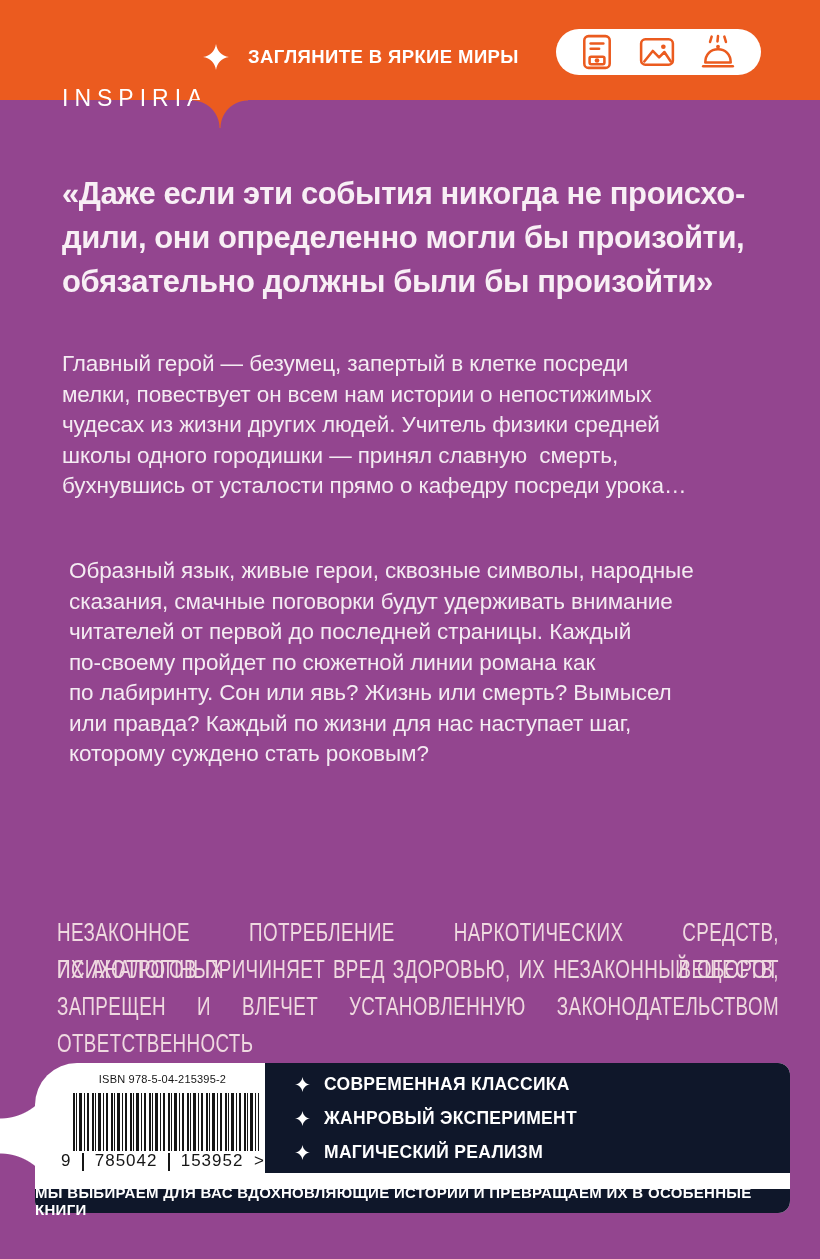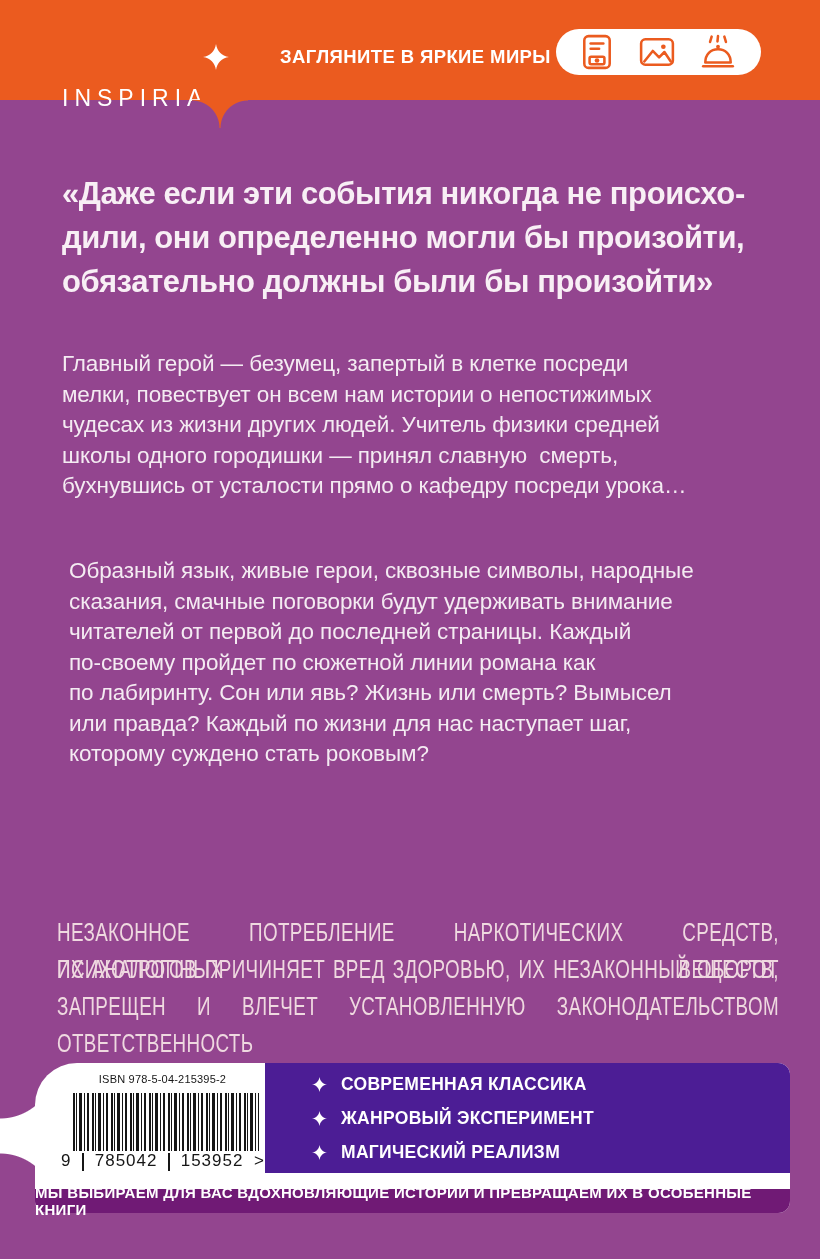--- a/index.html
+++ b/index.html
@@ -18,21 +18,21 @@
   }
   .logo{
     position:absolute;left:62px;top:40px;
     color:#FFFFFF;font-size:23px;font-weight:400;letter-spacing:6px;line-height:28px;margin-top:44px;
   }
   .header-star{
     position:absolute;left:203px;top:44px;width:26px;height:26px;fill:#FFFFFF;
   }
   .tagline{
     position:absolute;left:248px;top:46px;
-    color:#FFFFFF;font-size:18.5px;font-weight:700;letter-spacing:.4px;margin-left:32px;
+    color:#FFFFFF;font-size:18.5px;font-weight:700;letter-spacing:.4px;
   }
   .icon-pill{
     position:absolute;left:556px;top:29px;width:205px;height:46px;
     background:#FFFFFF;border-radius:23px;
     display:flex;align-items:center;justify-content:space-evenly;
   }
   .icon-pill svg{display:block;}
 
   
   .top-notch{
@@ -99,31 +99,31 @@
   }
   .bc-digits{
     position:absolute;left:26px;top:88px;width:204px;
     display:flex;align-items:flex-end;justify-content:space-between;
     font-size:17px;letter-spacing:1px;background:transparent;
   }
   .guard{width:2px;height:18px;background:#161616;}
 
   .genres-panel{
     position:absolute;left:230px;right:0;top:0;height:110px;
-    background:#4c1d95;border-radius:0 12px 0 0;
+    background:#0f172a;border-radius:0 12px 0 0;
     display:flex;flex-direction:column;justify-content:center;
-    padding-left:47px;box-sizing:border-box;gap:13px;
+    padding-left:30px;box-sizing:border-box;gap:13px;
   }
   .genre-item{display:flex;align-items:center;color:#FFFFFF;}
   .genre-star{width:15px;height:15px;fill:#FFFFFF;margin-right:14px;flex:none;}
   .genre-label{font-size:17.5px;font-weight:700;letter-spacing:.3px;}
 
   .footer-strip{
     position:absolute;left:0;right:0;bottom:0;height:24px;
-    background:#701a75;border-radius:0 0 12px 12px;
+    background:#0f172a;border-radius:0 0 12px 12px;
     display:flex;align-items:center;justify-content:center;
   }
   .footer-text{color:#FFFFFF;font-size:15px;font-weight:700;letter-spacing:.3px;}
 </style>
 </head>
 <body>
 
 <div class="page">
 
   <div class="header">

